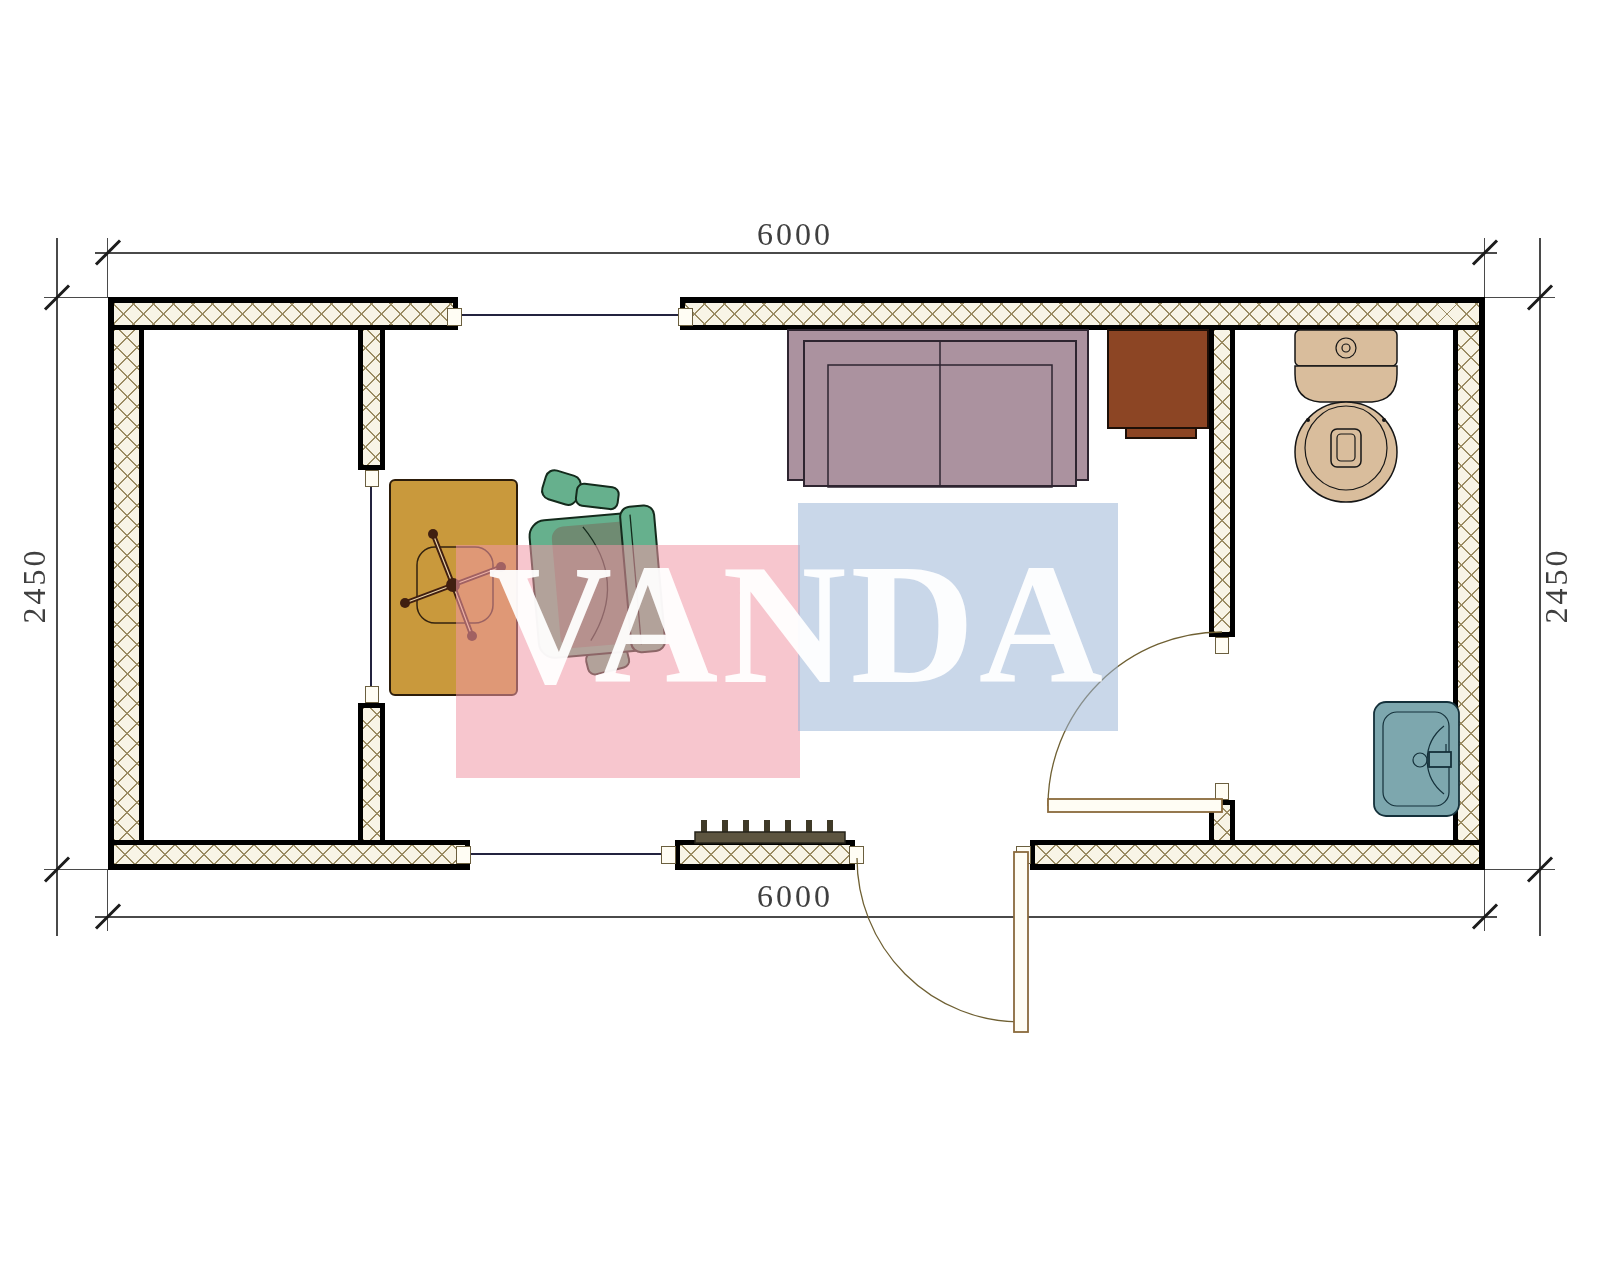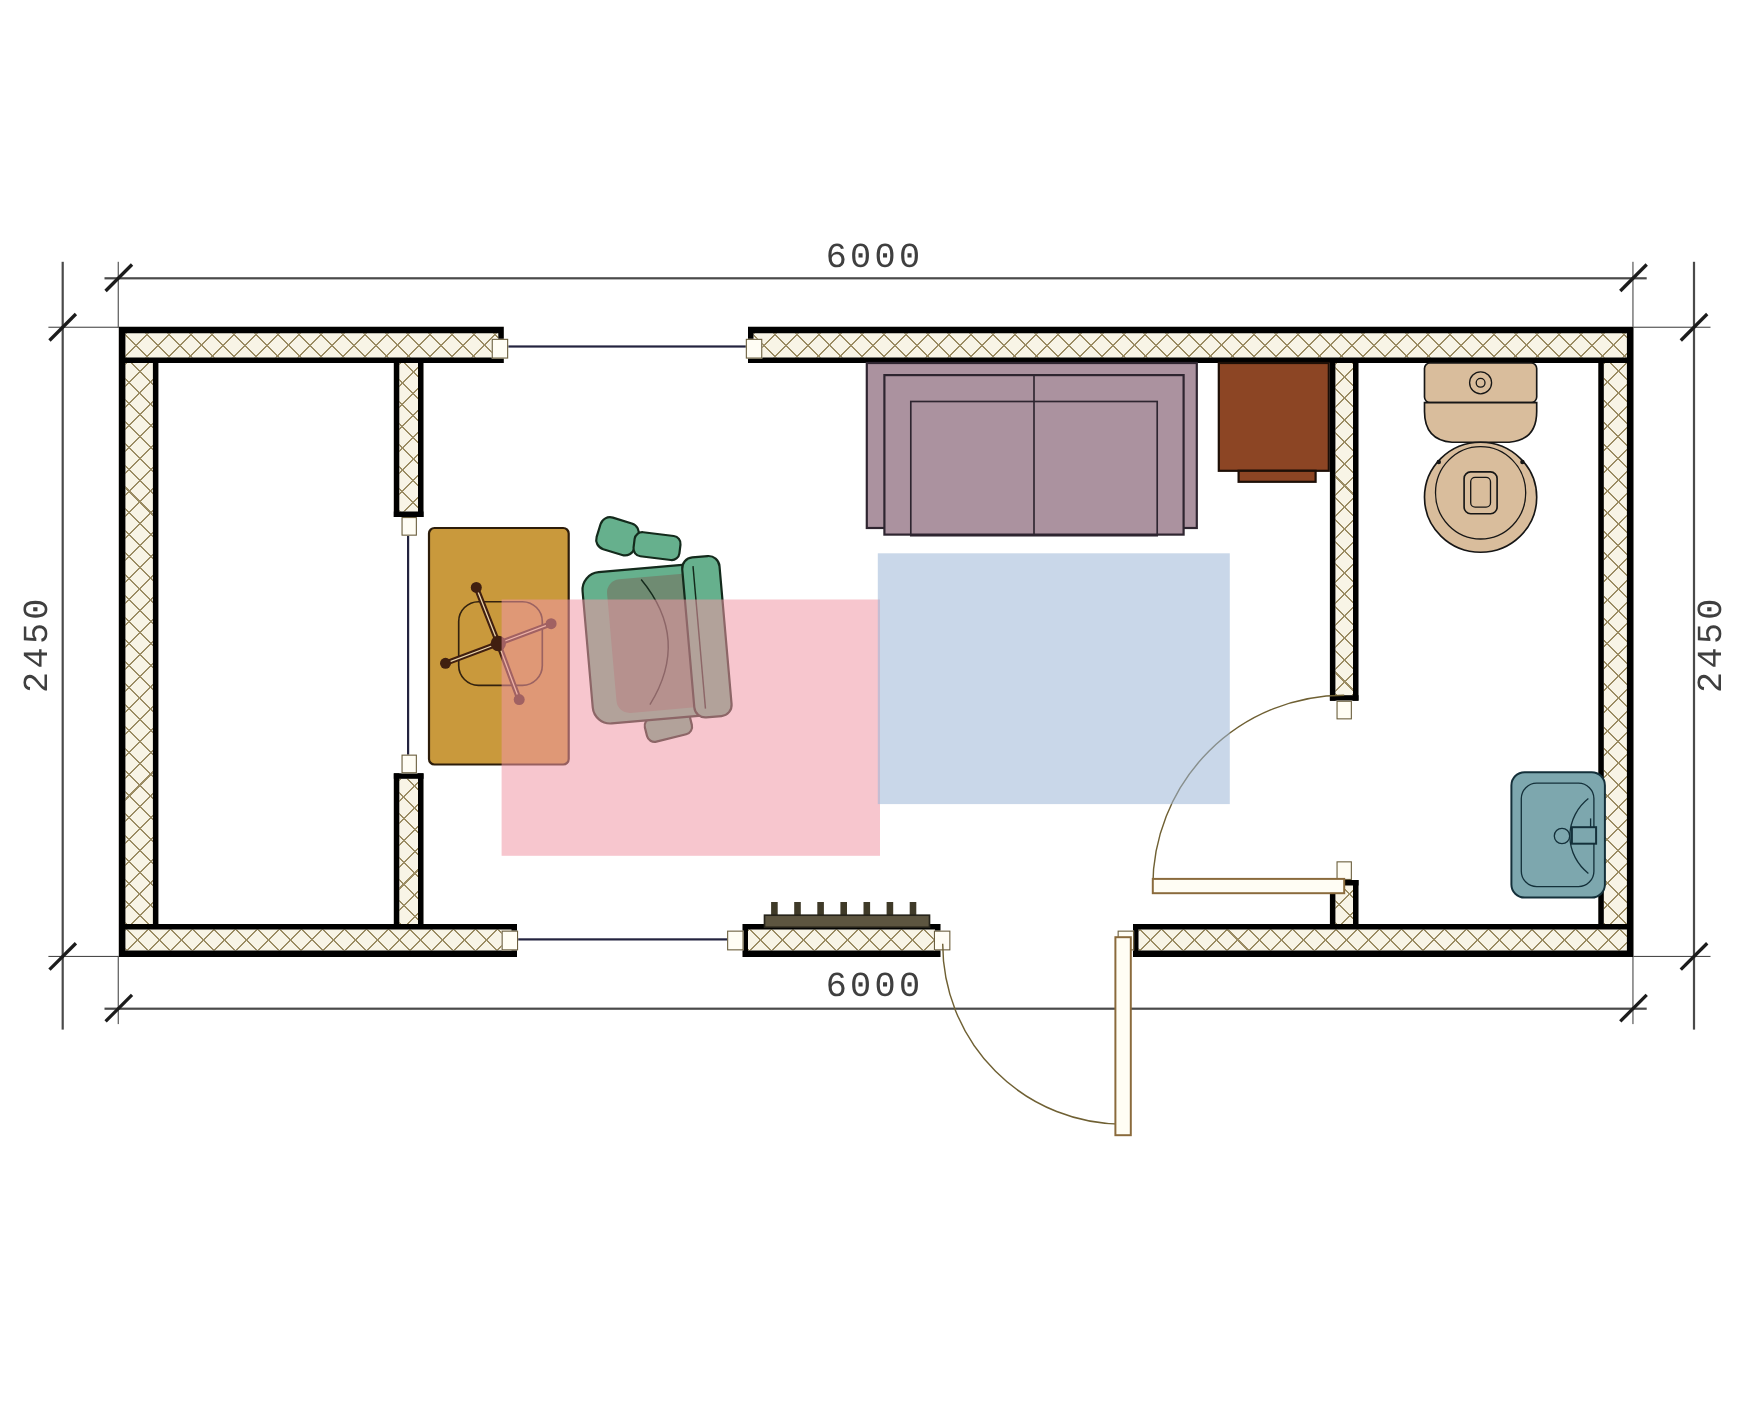--- a/index.html
+++ b/index.html
@@ -1,17 +1,17 @@
 <!DOCTYPE html>
 <html style="--hatch-bg: #f8f4e6; --hatch-line: #9b8c63; --window-line: #23233f; --door-line: #8a6a3c; --dim-line: #4a4a4a; --dim-text: #3f3f3f; --desk: #c9993c; --chair-light: #66b08d; --chair-dark: #6f8b72; --sofa: #ab929f; --cabinet: #8c4524; --fixture: #d9bd9c; --sink: #7da7ae; --radiator: #5d5540; --watermark-pink: rgba(240,151,166,0.55); --watermark-blue: rgba(157,182,215,0.55); --watermark-text: rgba(255,255,255,0.94);"><head>
 <meta charset="utf-8">
 <style>
   html,body{margin:0;padding:0;background:#ffffff;}
   #canvas{position:relative;width:1600px;height:1280px;background:#ffffff;overflow:hidden;
-          font-family:Liberation Mono, monospace;}
+          font-family:Liberation Serif, serif;}
   #canvas *{box-sizing:border-box;}
 
   
   .dimline{position:absolute;background:var(--dim-line);z-index:1;}
   .extline{position:absolute;background:var(--dim-line);z-index:1;}
   .tick{position:absolute;width:34px;height:3px;background:#1c1c1c;transform:rotate(-45deg);z-index:2;}
   .dimlabel{position:absolute;color:var(--dim-text);font-size:32px;letter-spacing:3px;
             width:200px;text-align:center;z-index:2;}
   .dimlabel.vert{transform:rotate(-90deg);transform-origin:center center;}
 
@@ -194,14 +194,15 @@
     </g>
 
     <g>
       <path class="door-arc" d="M1222,632 A174,174 0 0 0 1048,806"></path>
       <rect class="door-leaf" x="1048" y="799" width="174" height="13"></rect>
     </g>
   </svg>
 
   <div id="wm-pink" class="wm-block"></div>
   <div id="wm-blue" class="wm-block"></div>
+  <div id="wm-text">VANDA</div>
 
 </div>
 
 </body></html>

